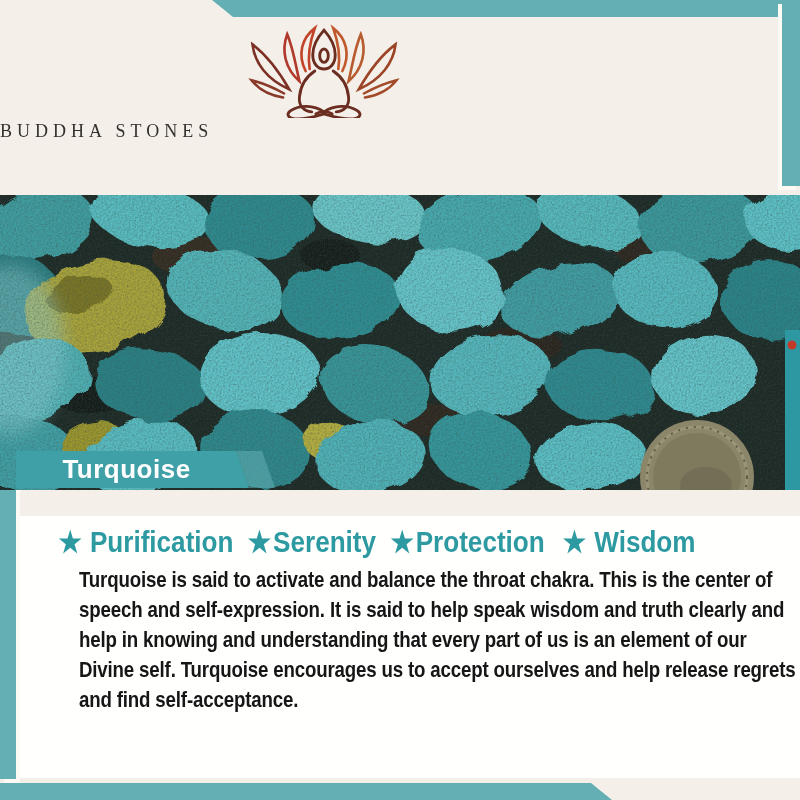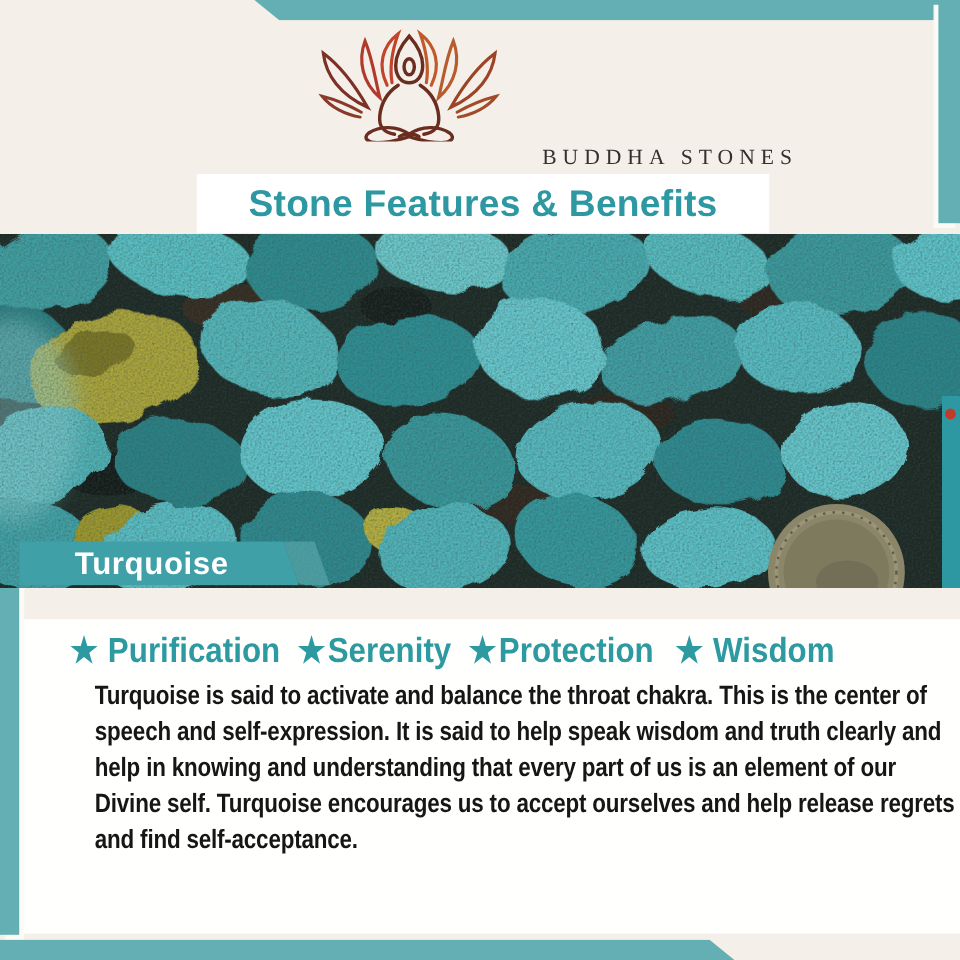--- a/index.html
+++ b/index.html
@@ -14,21 +14,21 @@
     filter:drop-shadow(-4px 4px 0 #fbfaf5);}
   .band-right{right:0;top:0;width:18px;height:186px;
     filter:drop-shadow(-4px 4px 0 #fbfaf5);}
   .band-left{left:0;top:487px;width:16px;height:292px;
     filter:drop-shadow(4px 4px 0 #fbfaf5) drop-shadow(0 -3px 0 #fbfaf5);}
   .band-bottom{left:0;bottom:0;width:800px;height:17px;
     clip-path:polygon(0 0,591px 0,612px 17px,0 17px);
     filter:drop-shadow(4px -4px 0 #fbfaf5);}
 
   
-  .logo{position:absolute;left:17px;top:24px;width:648px;text-align:right;}
+  .logo{position:absolute;left:0;top:24px;width:648px;text-align:left;}
   .logo svg{display:block;margin:0 auto;}
   .brand-name{margin-top:3px;font-family:"Liberation Serif", serif;
     font-size:18px;letter-spacing:5px;color:#34302c;}
 
   
   .title-band{position:absolute;left:164px;top:145px;width:477px;height:49px;
     background:#ffffff;display:flex;align-items:center;justify-content:center;}
   .title-text{color:#2d98a2;font-size:31px;font-weight:bold;letter-spacing:.2px;}
 
   
@@ -92,23 +92,20 @@
           <path d="M89,46 C98,52 103,61 104,71 C105,80 100,85 92,86"></path>
           <path d="M80,86 C70,79 56,79 47,85 C42,89 46,93 54,93 C64,93 73,90 80,88"></path>
           <path d="M80,86 C90,79 104,79 113,85 C118,89 114,93 106,93 C96,93 87,90 80,88"></path>
           <path d="M72,88 C76,85 84,85 88,88"></path>
         </g>
       </svg>
     </span>
     <div class="brand-name">BUDDHA STONES</div>
   </div>
 
-  <div class="title-band">
-    <div class="title-text">Stone Features &amp; Benefits</div>
-  </div>
 
   <div class="photo">
     <svg width="800" height="295" viewBox="0 0 800 295">
       <defs>
         <filter id="rough" x="-10%" y="-10%" width="120%" height="120%">
           <feTurbulence type="fractalNoise" baseFrequency="0.035" numOctaves="3" result="n"></feTurbulence>
           <feDisplacementMap in="SourceGraphic" in2="n" scale="14"></feDisplacementMap>
         </filter>
         <filter id="speck">
           <feTurbulence type="fractalNoise" baseFrequency="0.55" numOctaves="2"></feTurbulence>

